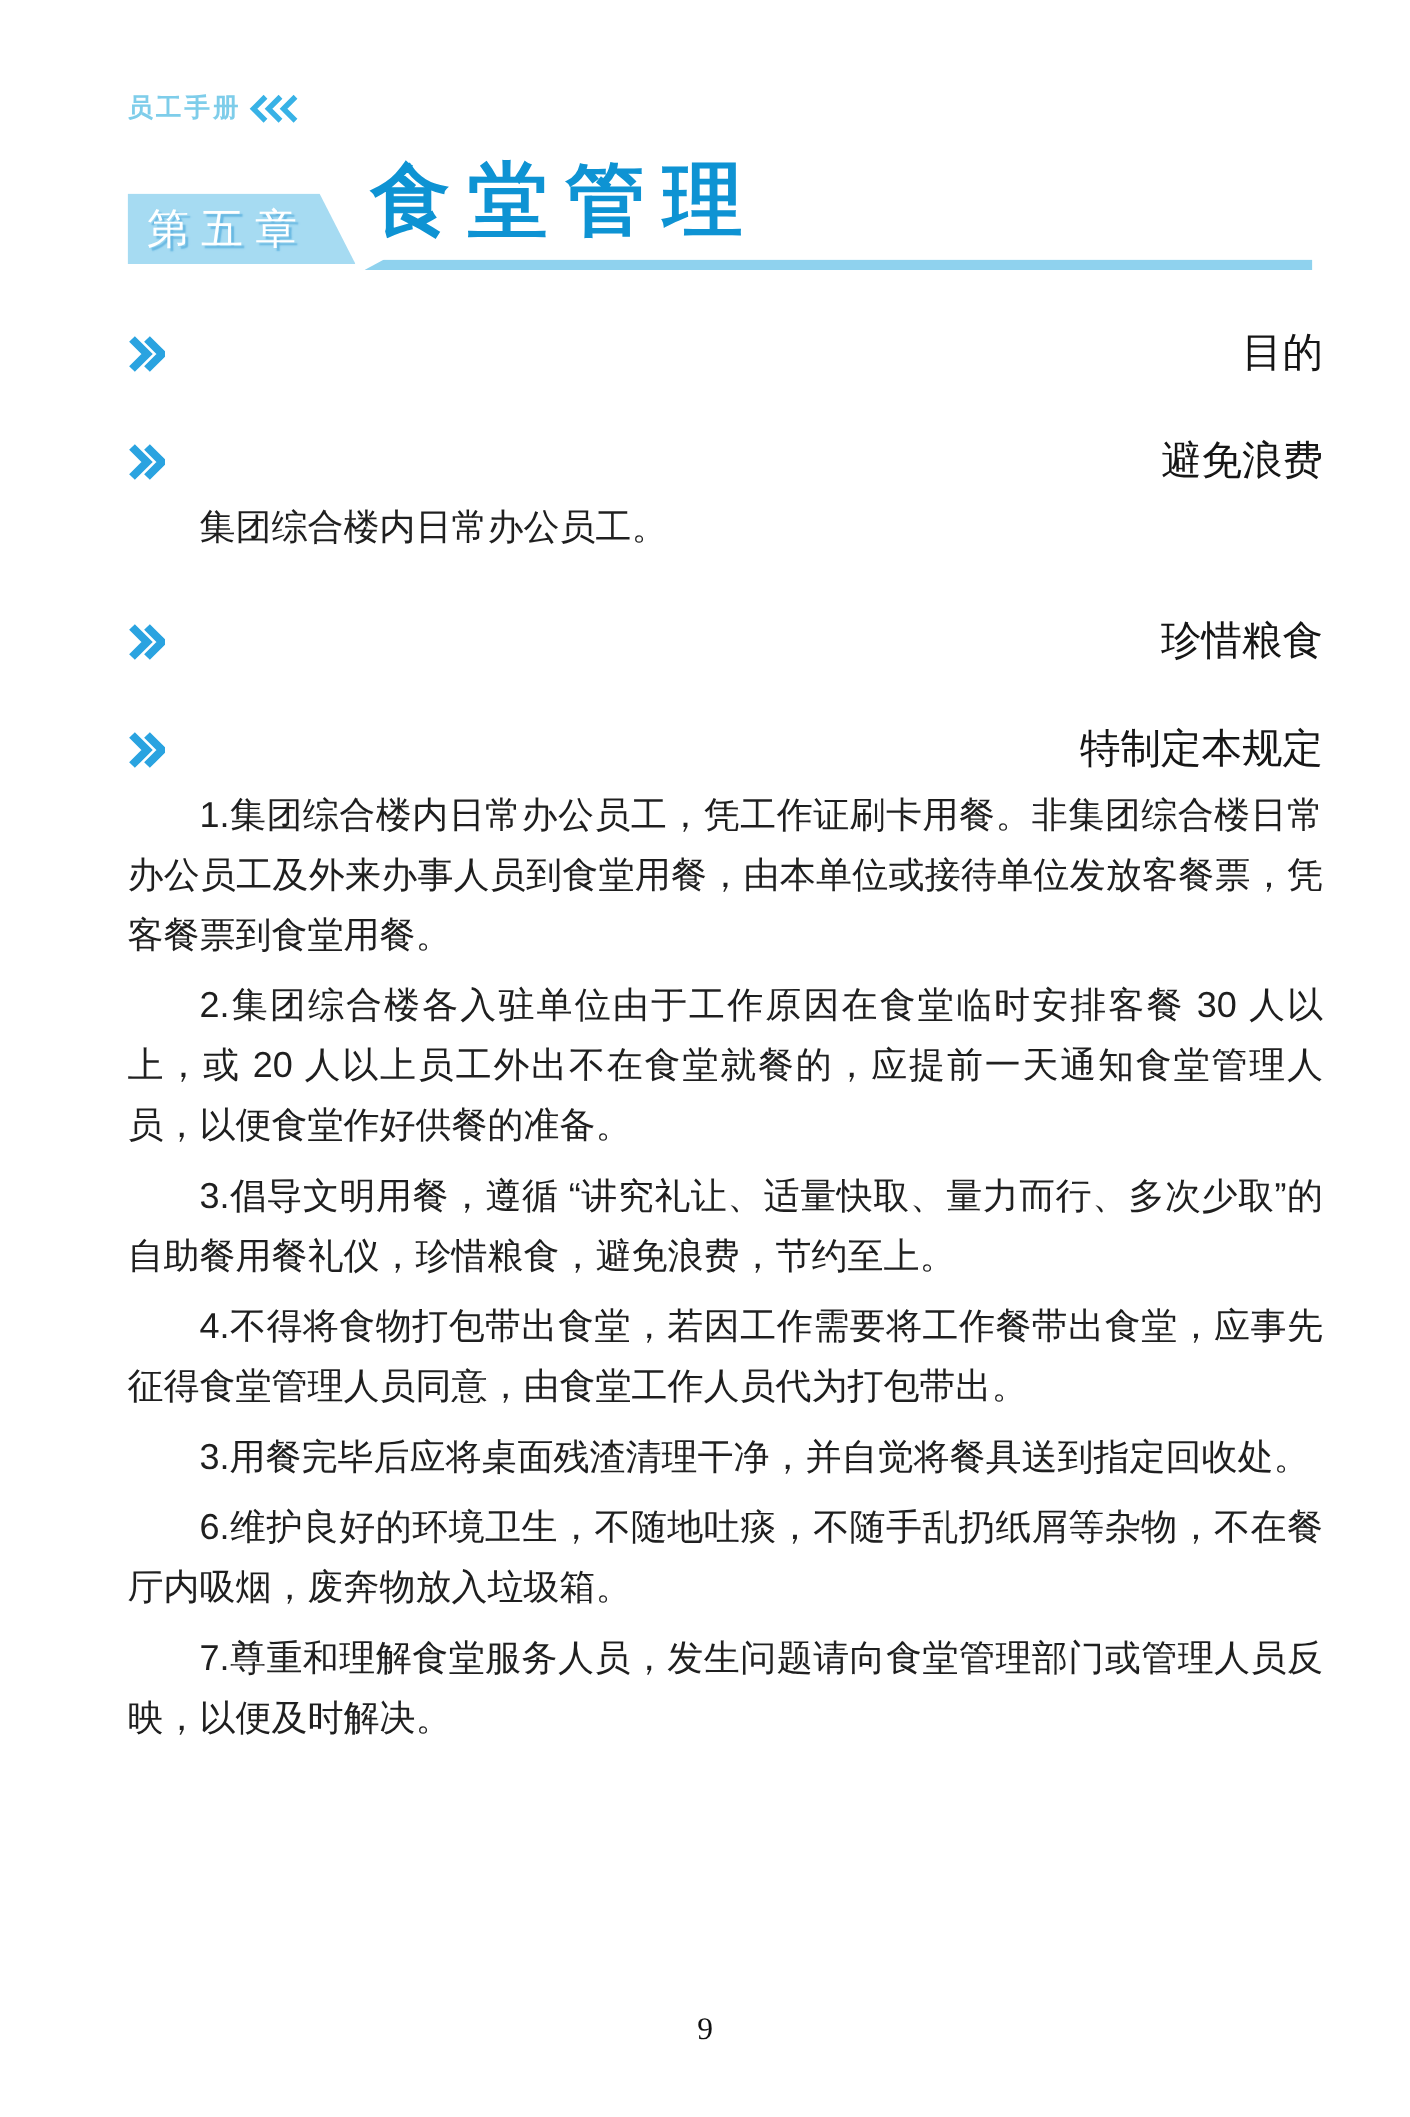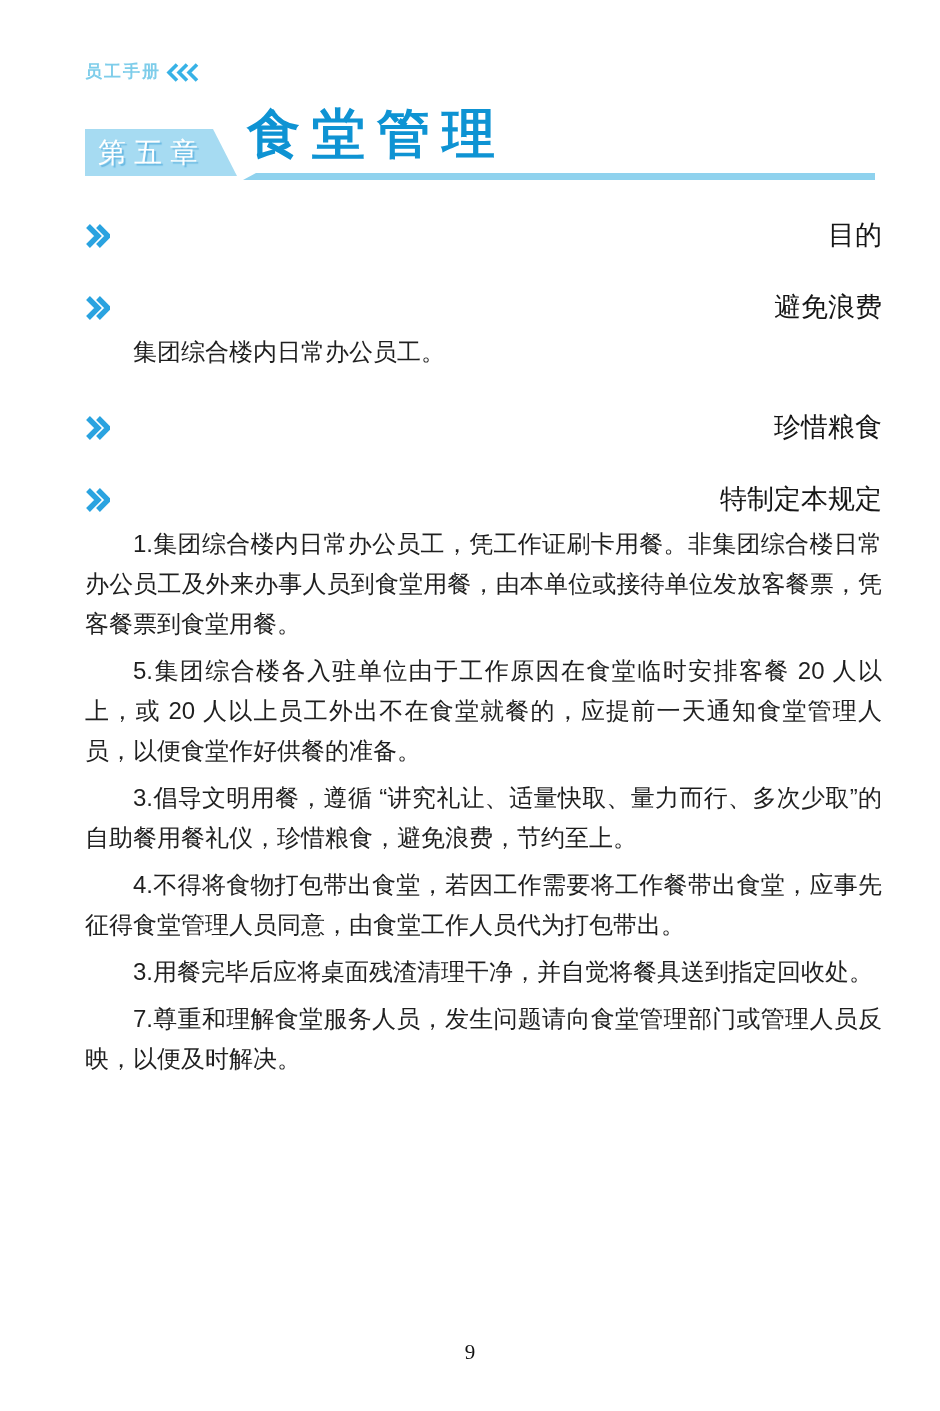--- a/index.html
+++ b/index.html
@@ -155,22 +155,23 @@
 
   <section class="sec">
     <h2 class="sec-h">
       <svg class="chev" width="25" height="24" viewBox="0 0 25 24">
         <path d="M3 2 L13 12 L3 22" fill="none" stroke="#2aa3e0" stroke-width="5.4"></path>
         <path d="M13 2 L23 12 L13 22" fill="none" stroke="#2aa3e0" stroke-width="5.4"></path>
       </svg>
       <span>特制定本规定</span>
     </h2>
     <p class="body-p">1.集团综合楼内日常办公员工，凭工作证刷卡用餐。非集团综合楼日常办公员工及外来办事人员到食堂用餐，由本单位或接待单位发放客餐票，凭客餐票到食堂用餐。</p>
-    <p class="body-p">5.集团综合楼各入驻单位由于工作原因在食堂临时安排客餐 20 人以上，或 20 人以上员工外出不在食堂就餐的，应提前一天通知食堂管理人员，以便食堂作好供餐的准备。</p>
+    <p class="body-p">2.集团综合楼各入驻单位由于工作原因在食堂临时安排客餐 30 人以上，或 20 人以上员工外出不在食堂就餐的，应提前一天通知食堂管理人员，以便食堂作好供餐的准备。</p>
     <p class="body-p">3.倡导文明用餐，遵循 “讲究礼让、适量快取、量力而行、多次少取”的自助餐用餐礼仪，珍惜粮食，避免浪费，节约至上。</p>
     <p class="body-p">4.不得将食物打包带出食堂，若因工作需要将工作餐带出食堂，应事先征得食堂管理人员同意，由食堂工作人员代为打包带出。</p>
     <p class="body-p">3.用餐完毕后应将桌面残渣清理干净，并自觉将餐具送到指定回收处。</p>
+    <p class="body-p">6.维护良好的环境卫生，不随地吐痰，不随手乱扔纸屑等杂物，不在餐厅内吸烟，废奔物放入垃圾箱。</p>
     <p class="body-p">7.尊重和理解食堂服务人员，发生问题请向食堂管理部门或管理人员反映，以便及时解决。</p>
   </section>
 
   <div class="page-number">9</div>
 
 </div>
 
 </body></html>

